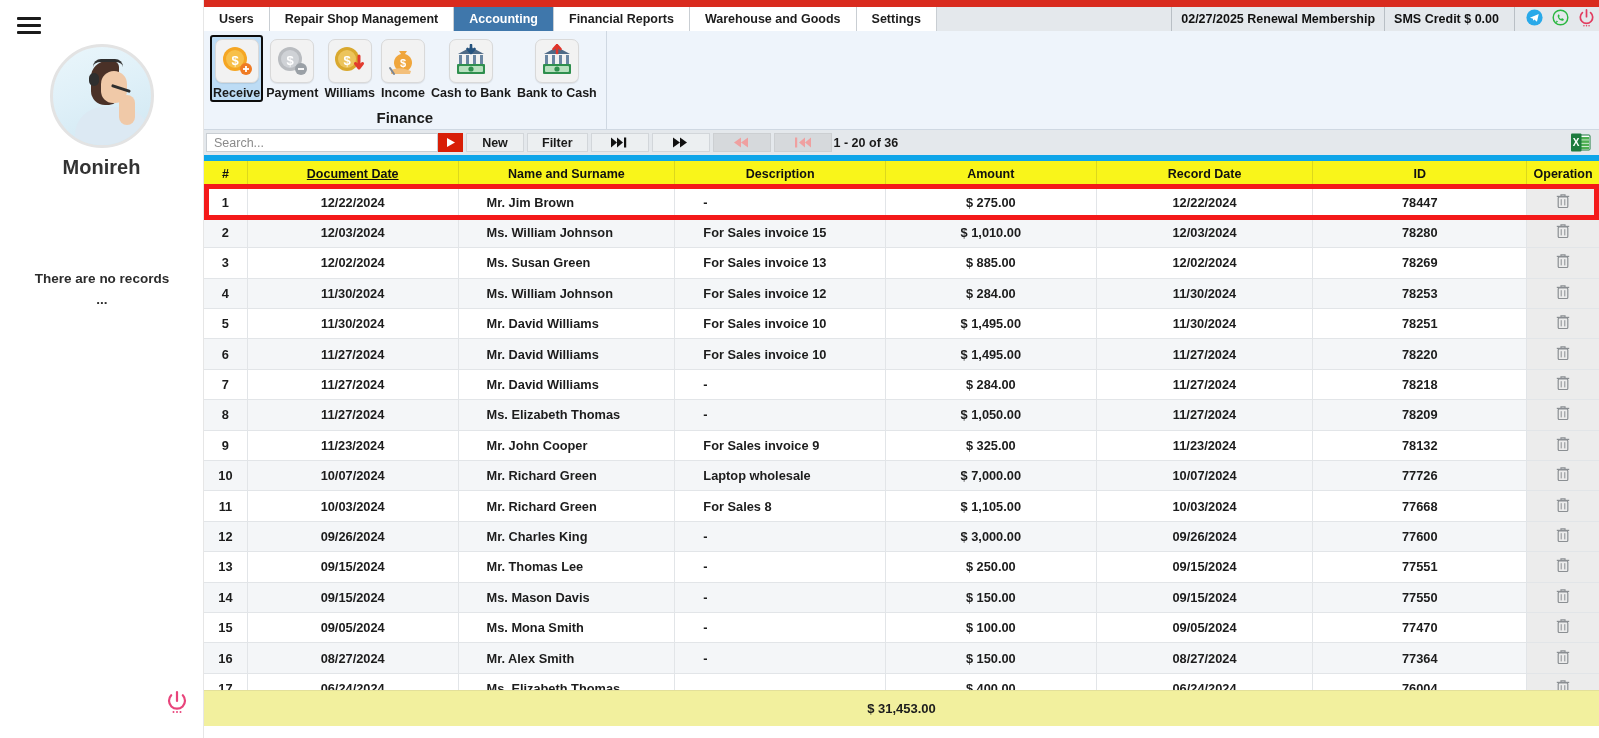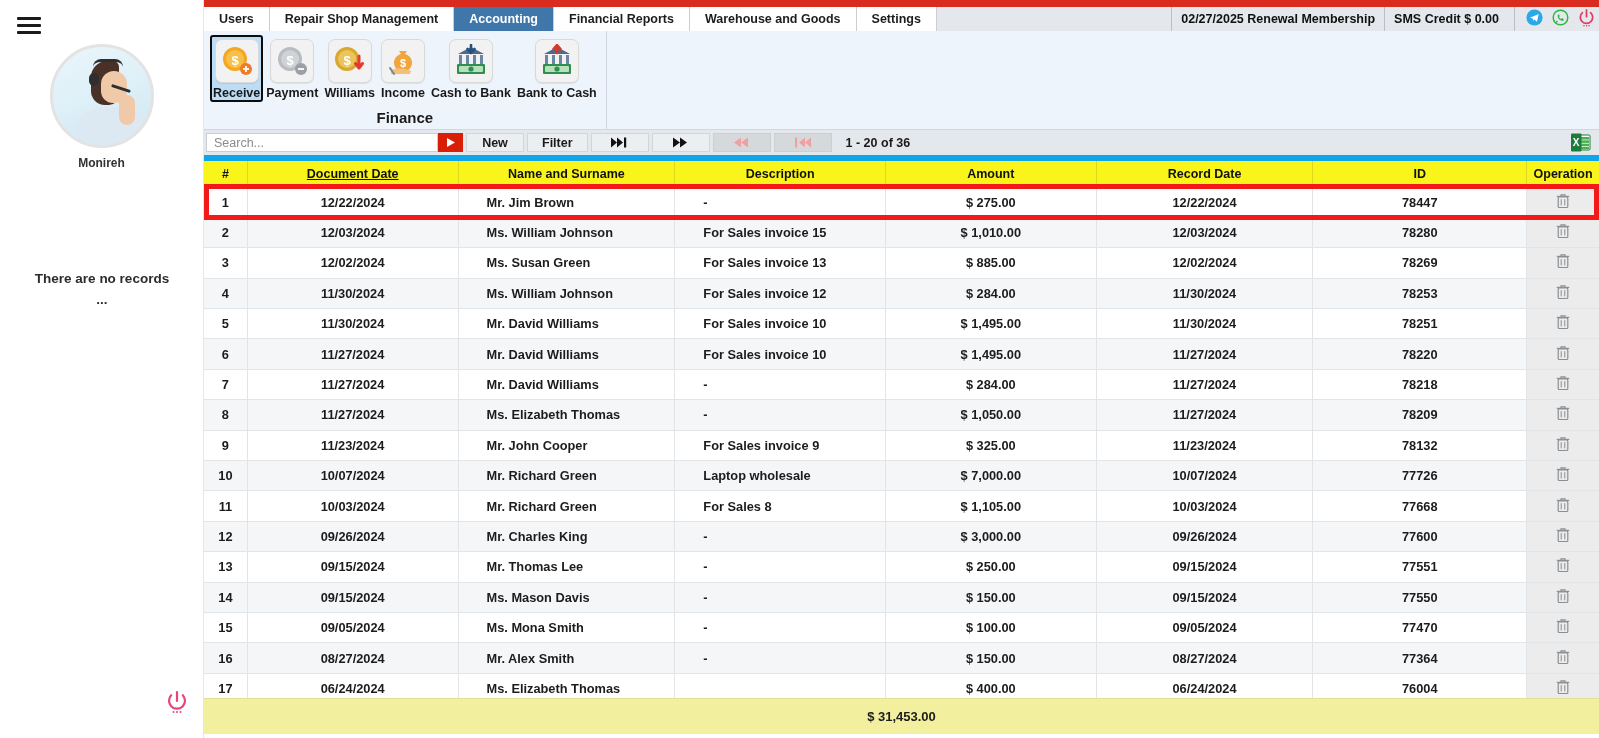--- a/index.html
+++ b/index.html
@@ -36,21 +36,21 @@
      background:#dce9f3; border-radius:28px 28px 0 0; }
   .avatar .aarm { position:absolute; left:66px; top:48px; width:16px; height:30px;
      background:#f0c9a8; border-radius:8px; }
   .avatar .amic { position:absolute; left:58px; top:40px; width:20px; height:3px;
      background:#2f2f2f; border-radius:2px; transform:rotate(18deg); }
   .avatar .aband { position:absolute; left:40px; top:12px; width:30px; height:8px;
      border-top:3px solid #2f2f2f; border-radius:16px 16px 0 0; }
   .avatar .aearcup { position:absolute; left:36px; top:26px; width:10px; height:13px;
      background:#2f2f2f; border-radius:5px; }
 
-  .username { margin-top:8px; font-size:12px; font-weight:700; color:#333; }
+  .username { margin-top:8px; font-size:20px; font-weight:700; color:#333; }
 
   .no-records { position:absolute; top:268px; left:0; width:204px; text-align:center;
      font-size:13.5px; font-weight:700; color:#2c2c2c; line-height:21px; }
 
   .power-btn { position:absolute; left:166px; bottom:24px; width:22px; height:24px;
      cursor:pointer; }
 
   
   .main { flex:1 1 auto; width:1395px; height:738px; position:relative;
      display:flex; flex-direction:column; background:#fff; }
@@ -97,21 +97,21 @@
      display:flex; align-items:center; padding:0 7px; }
   .search-box input { border:0; outline:0; width:100%; font-size:12.5px;
      font-family:"Liberation Sans", sans-serif; color:#333; background:transparent; }
   .search-box input::placeholder { color:#8b8b8b; }
   .go-btn { width:25px; margin:3px 0; background:#d81e06; display:flex; align-items:center;
      justify-content:center; cursor:pointer; }
   .tb-btn { min-width:58px; padding:0 14px; margin:3px 0 3px 3px; background:#eceff1;
      border:1px solid #d2d6da; display:flex; align-items:center; justify-content:center;
      font-size:12.5px; font-weight:700; color:#1a1a1a; cursor:pointer; }
   .tb-btn.disabled { background:#d6d9dc; color:#f0a3a3; border-color:#cccfd2; }
-  .tb-range { display:flex; align-items:center; padding:0 14px; font-size:12.5px;
+  .tb-range { display:flex; align-items:center; padding:0 2px; font-size:12.5px;
      font-weight:700; color:#1a1a1a; }
   .tb-fill { flex:1 1 auto; }
   .xls-btn { width:26px; display:flex; align-items:center; justify-content:center;
      margin-right:6px; cursor:pointer; }
 
   
   .table-area { flex:1 1 auto; position:relative; overflow:hidden; background:#fff; }
   table.grid { width:100%; border-collapse:collapse; table-layout:fixed; }
   table.grid th { background:#f9f51a; color:#111; font-size:12.5px; font-weight:700;
      height:26px; border-right:1px solid #dcd81c; border-bottom:1px solid #c9c518;
@@ -131,21 +131,21 @@
   .col-amt   { width:204px; }
   .col-rec   { width:210px; }
   .col-id    { width:207px; }
   .col-op    { width:70px; }
 
   
   .row-highlight { position:absolute; left:0px; top:0px; width:1395px; height:36px;
      border:5px solid #f41919; pointer-events:none; z-index:5; }
 
   
-  .total-bar { position:absolute; left:204px; bottom:4px; width:1395px; height:36px;
+  .total-bar { position:absolute; left:204px; bottom:12px; width:1395px; height:36px;
      background:#f2f09e; display:flex; align-items:center; justify-content:center;
      font-size:13px; font-weight:700; color:#1c1c1c; border-top:1px solid #e3e09a; z-index:8; }
 
   .outer-red-frame { position:absolute; left:204px; top:0; width:1395px; height:7px;
      background:#d92b1e; z-index:9; }
 </style>
 </head>
 <body>
 
 <div id="app">

